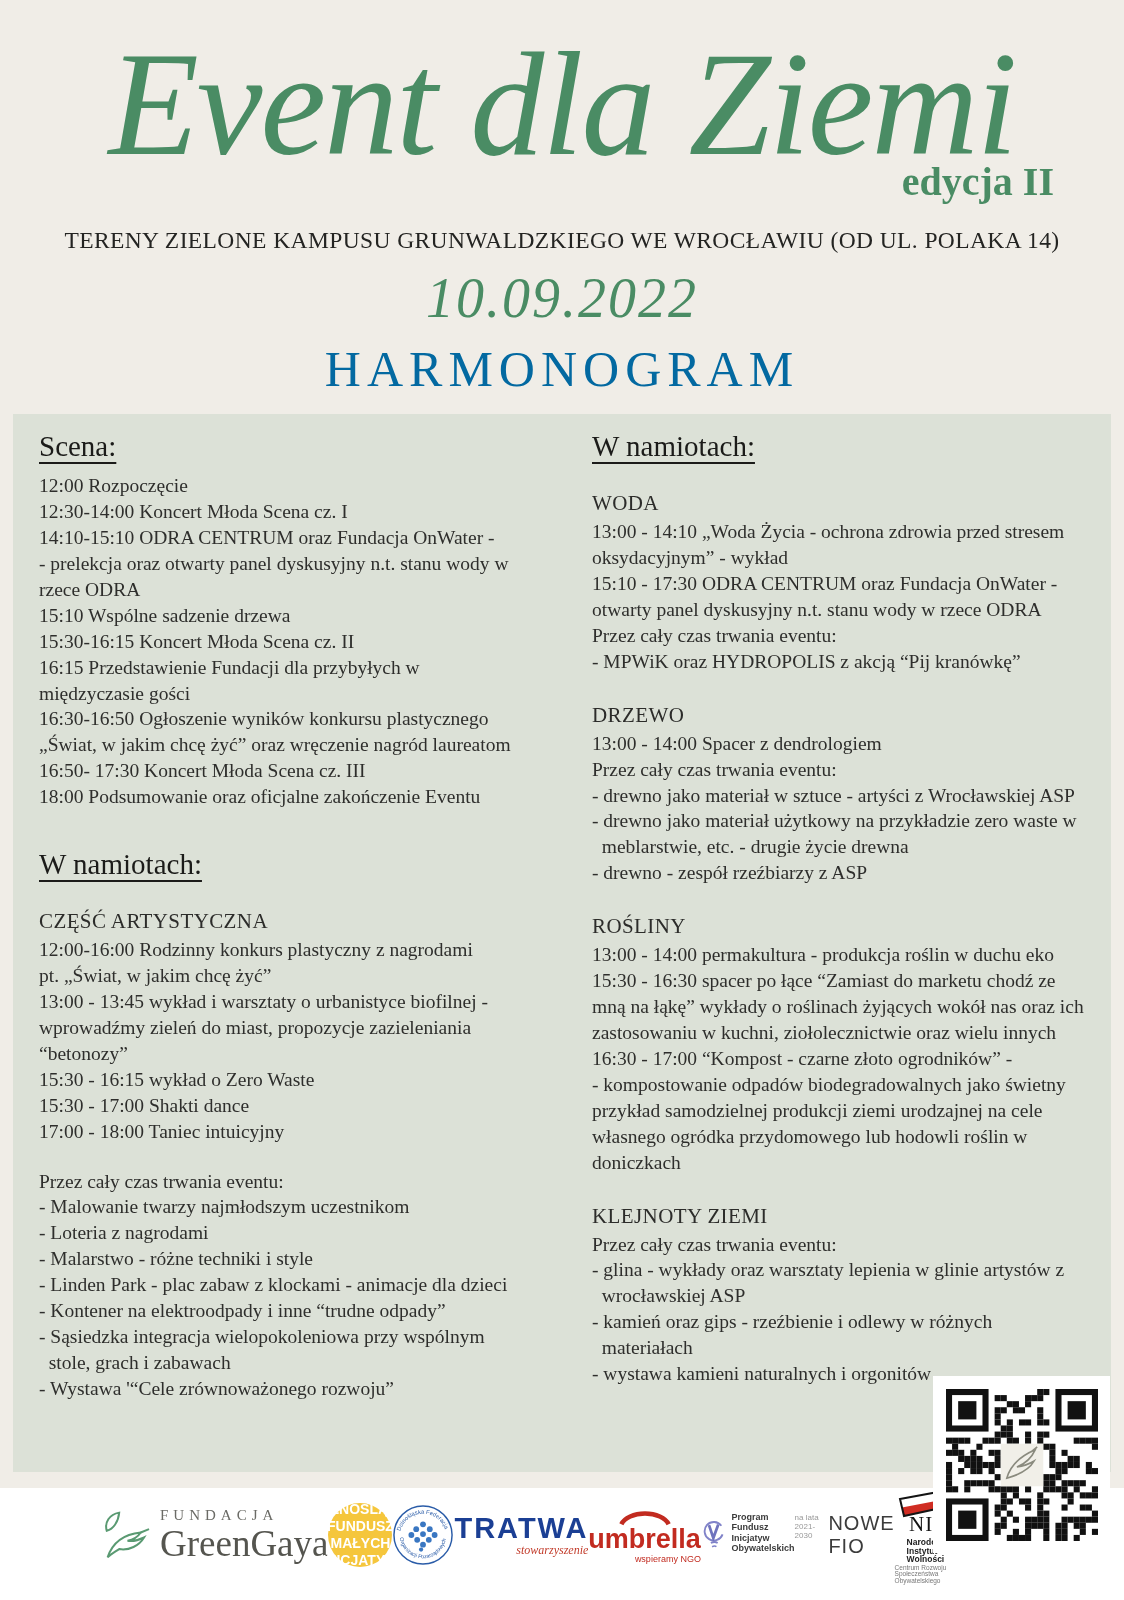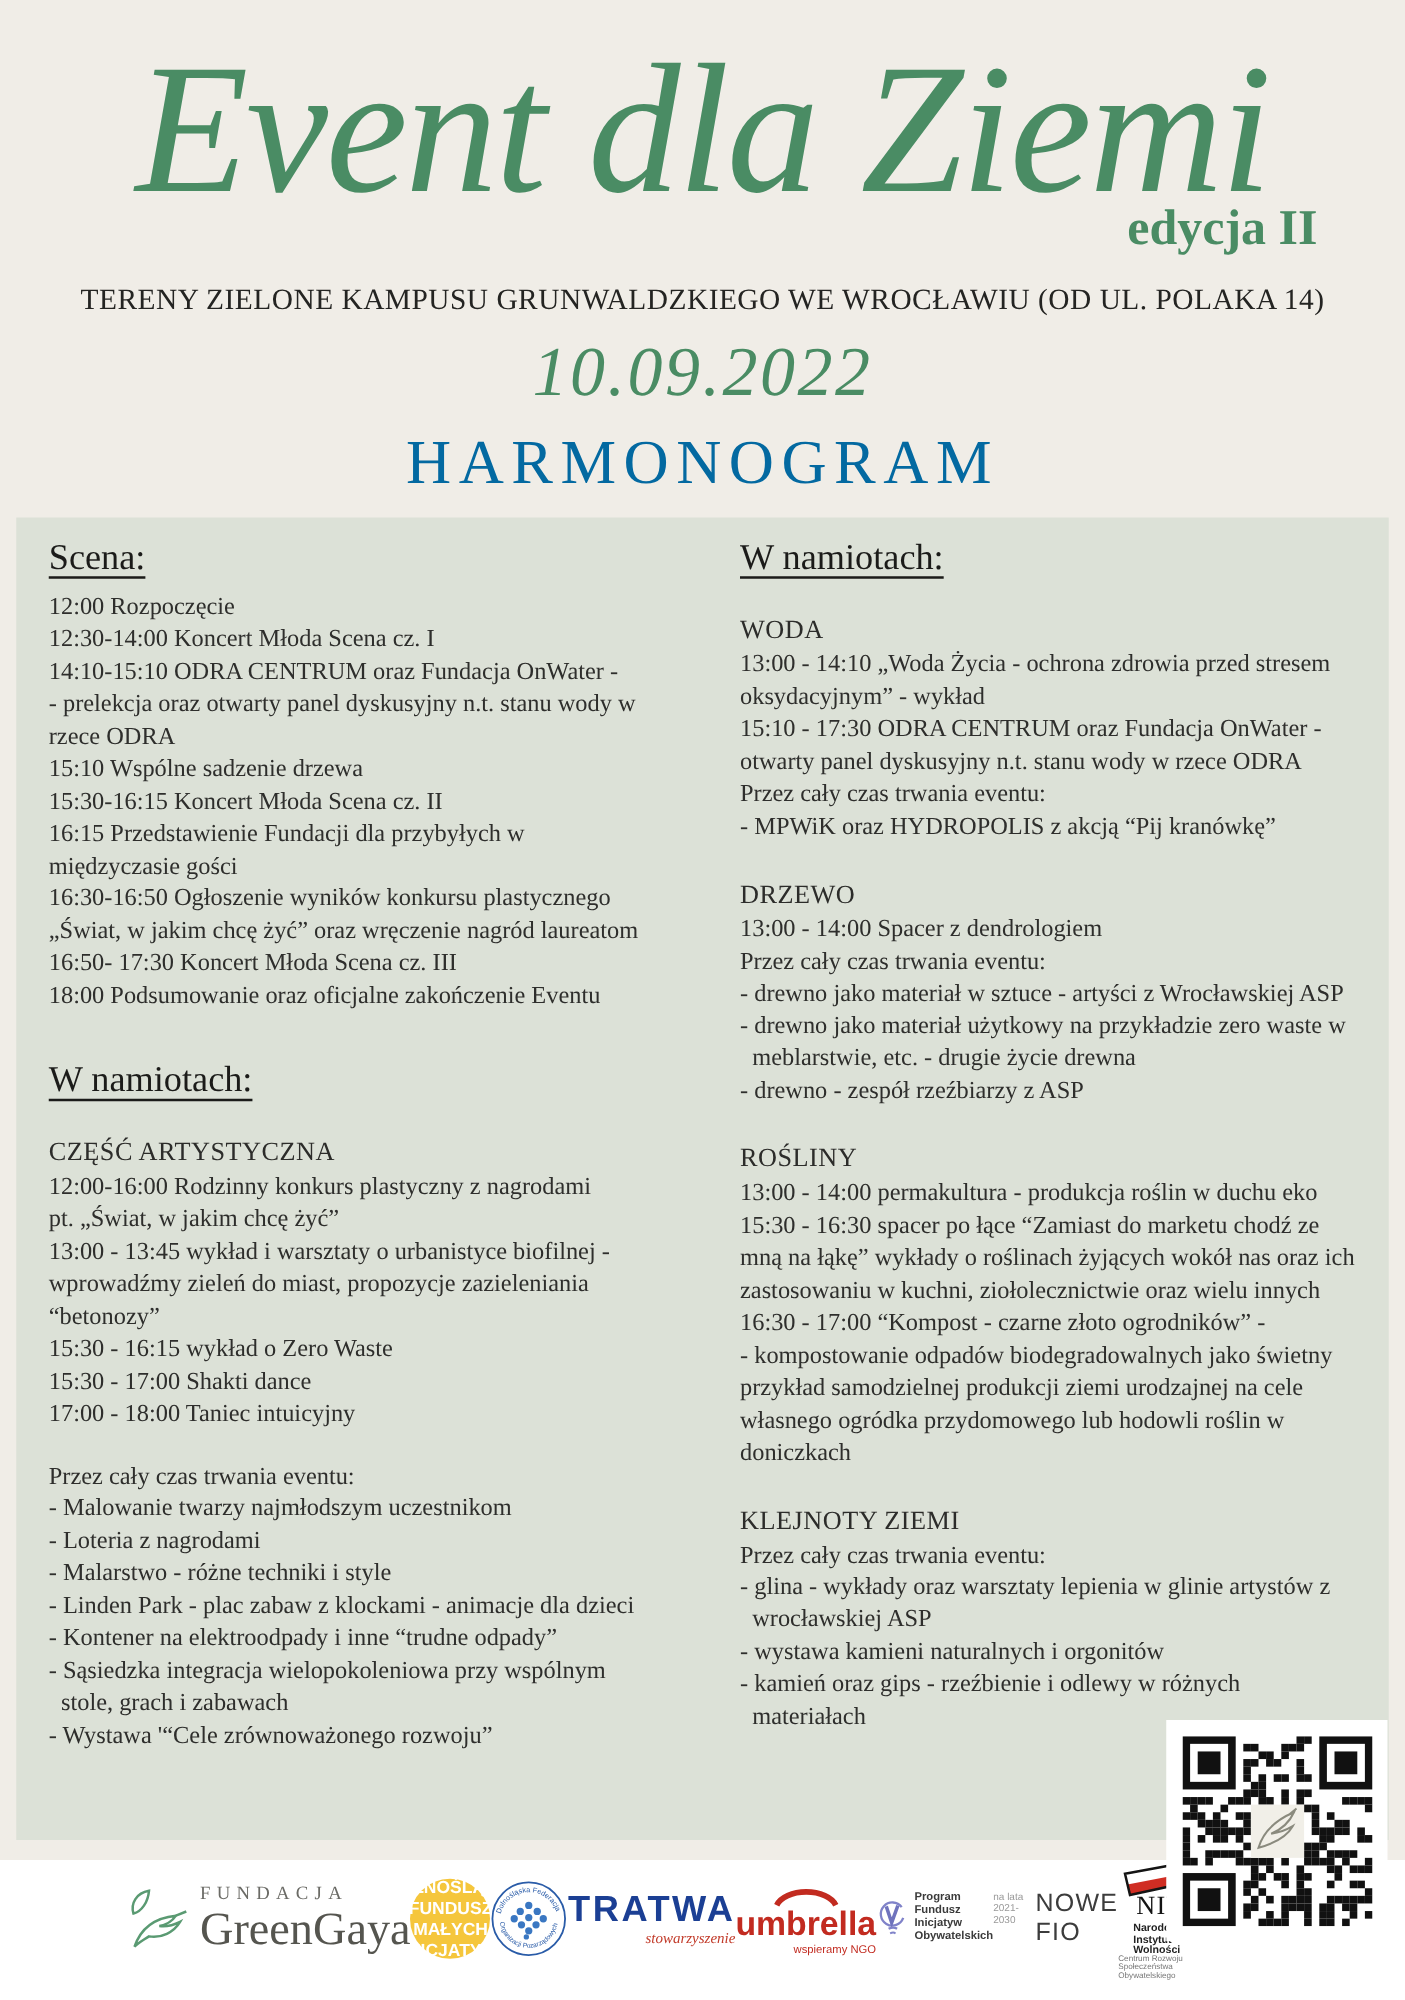--- a/index.html
+++ b/index.html
@@ -138,23 +138,23 @@
 zastosowaniu w kuchni, ziołolecznictwie oraz wielu innych</div>
         <div class="blk line">16:30 - 17:00 “Kompost - czarne złoto ogrodników” -
 - kompostowanie odpadów biodegradowalnych jako świetny
 przykład samodzielnej produkcji ziemi urodzajnej na cele
 własnego ogródka przydomowego lub hodowli roślin w
 doniczkach</div>
         <div class="blk subhead">KLEJNOTY ZIEMI</div>
         <div class="blk line">Przez cały czas trwania eventu:</div>
         <div class="blk line">- glina - wykłady oraz warsztaty lepienia w glinie artystów z
   wrocławskiej ASP</div>
-        <div class="blk line">- wystawa kamieni naturalnych i orgonitów</div>
         <div class="blk line">- kamień oraz gips - rzeźbienie i odlewy w różnych
   materiałach</div>
+        <div class="blk line">- wystawa kamieni naturalnych i orgonitów</div>
       </section>
   </main>
 
   <footer class="footer">
     <div class="logos">
 
       <div class="logo">
         <svg width="58" height="58" viewBox="0 0 70 70">
           <path d="M28 8 C16 10 10 20 13 30 C21 28 27 19 28 8 Z" fill="none" stroke="#5a9a72" stroke-width="2.4"></path>
           <path d="M14 62 C20 44 34 34 54 32 C50 38 44 41 38 42 C46 43 52 41 58 38 C52 48 40 54 28 52 C22 56 18 58 14 62 Z" fill="none" stroke="#5a9a72" stroke-width="2.4"></path>

